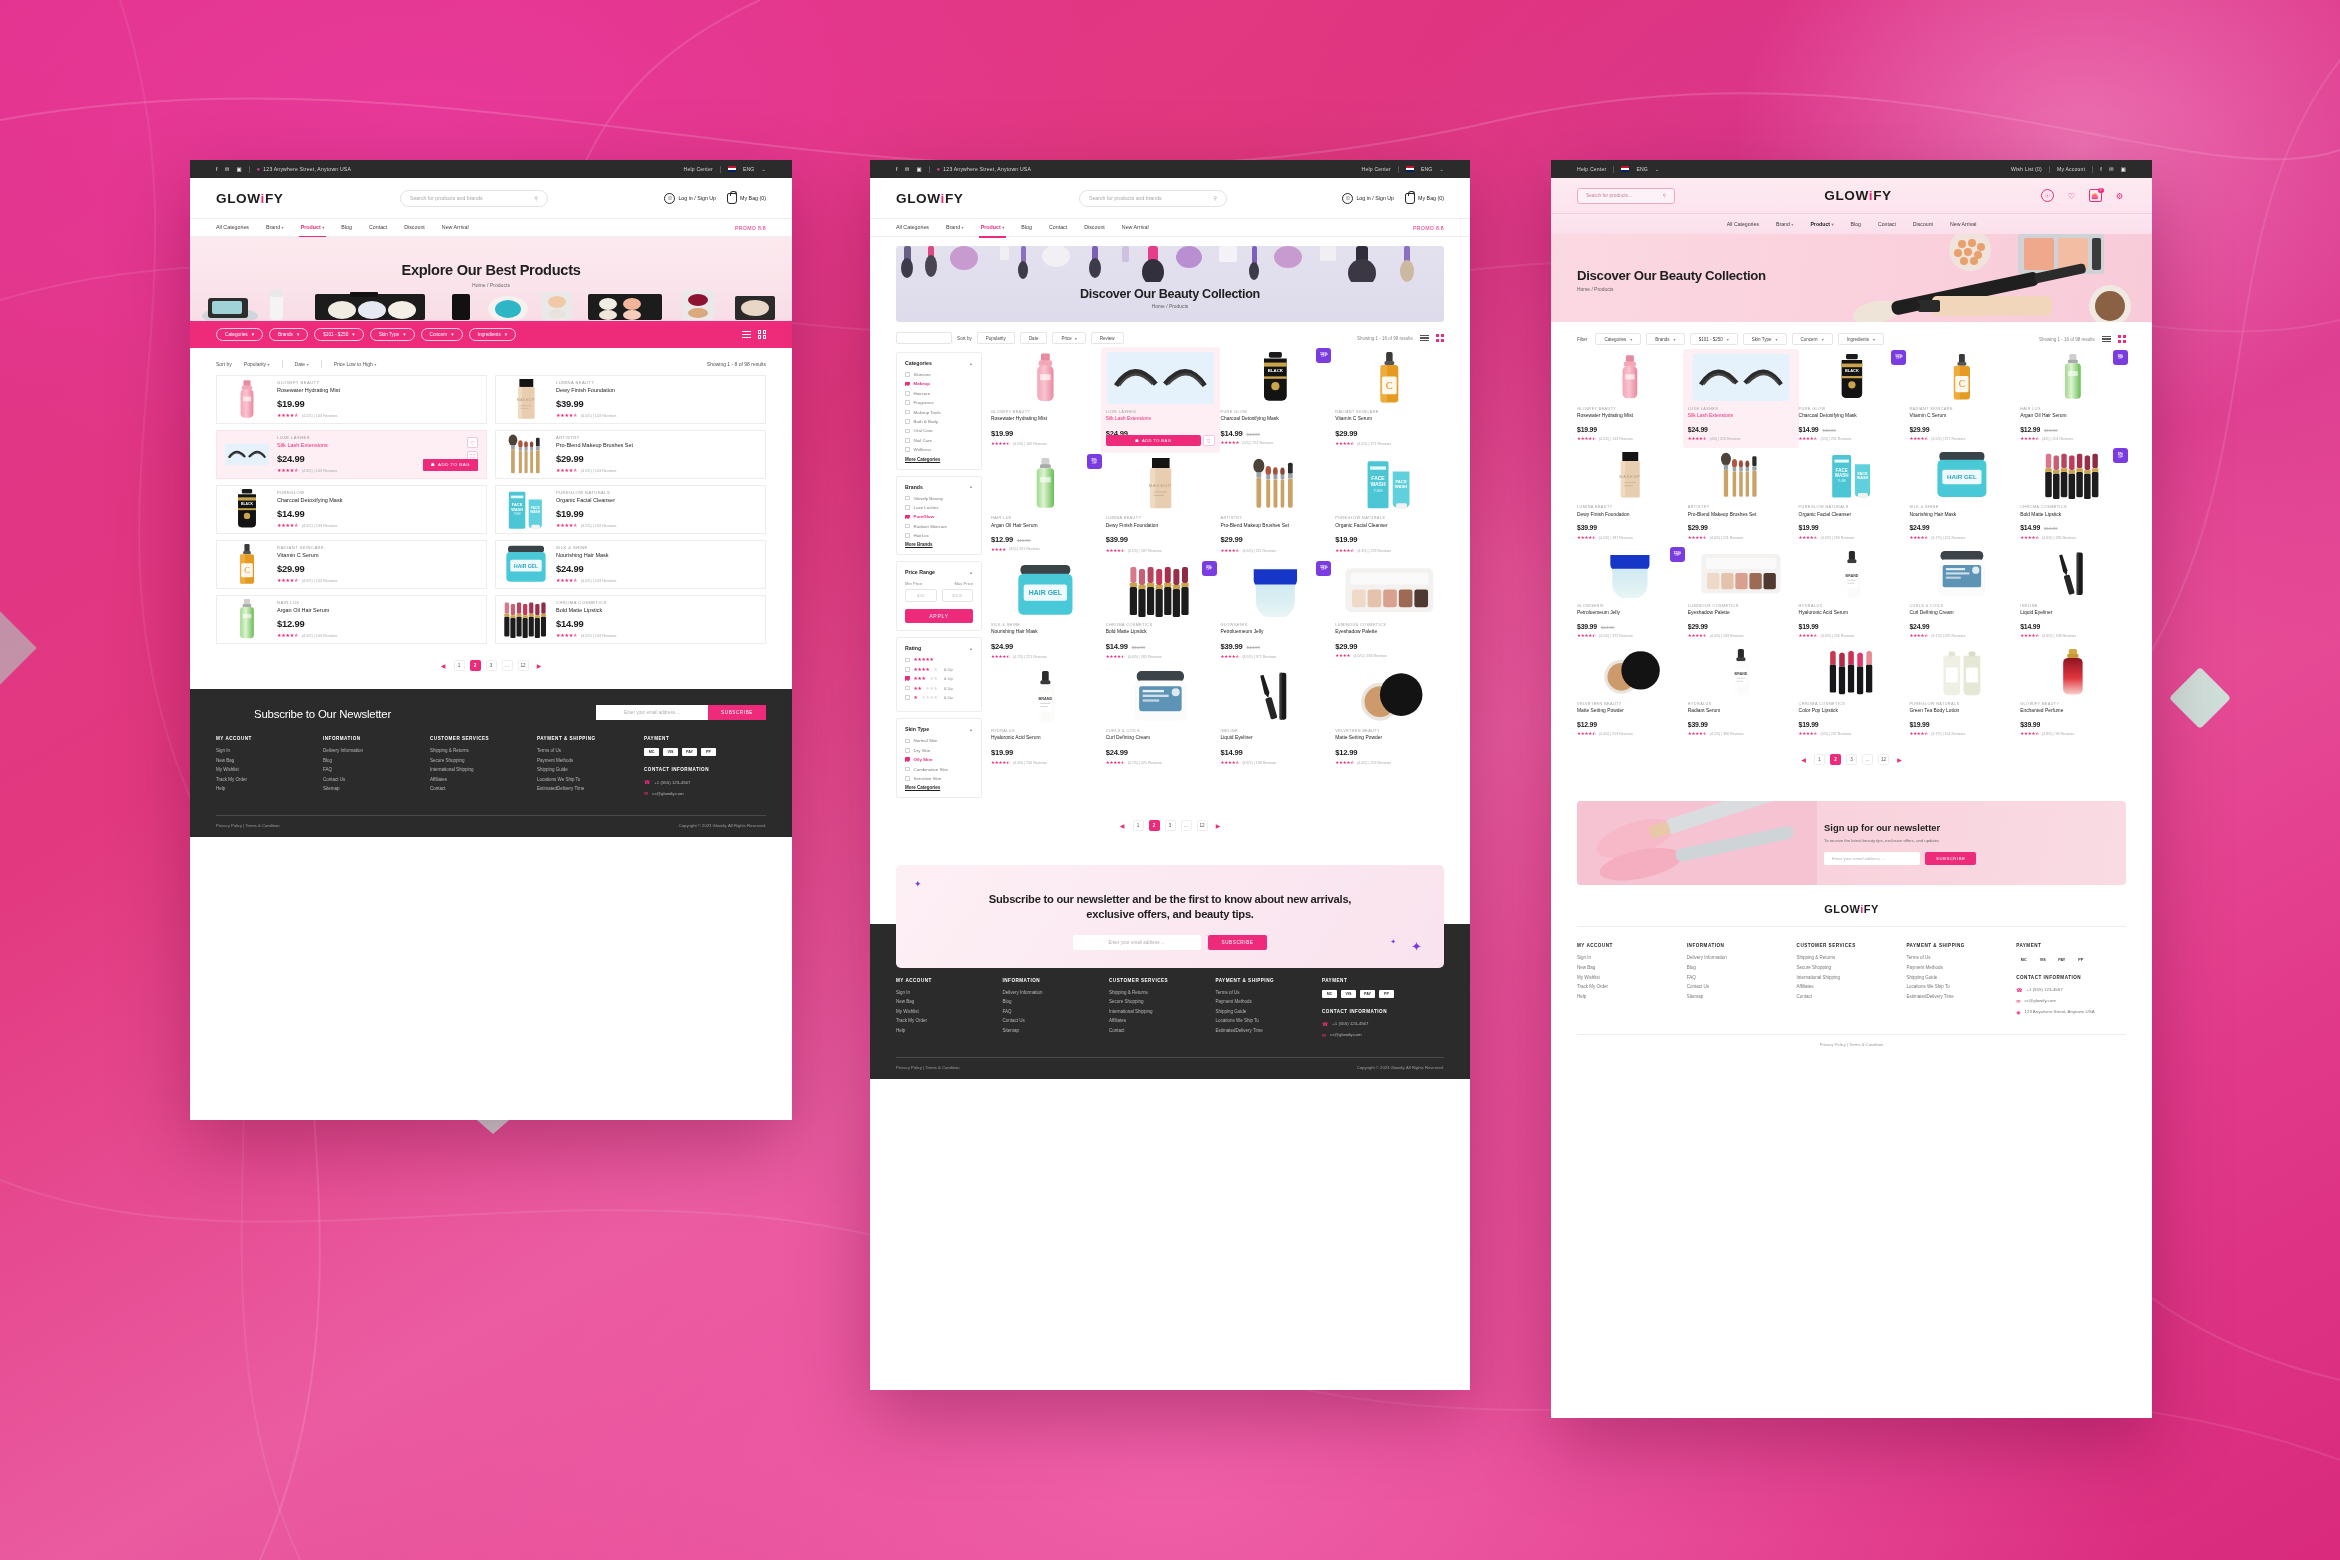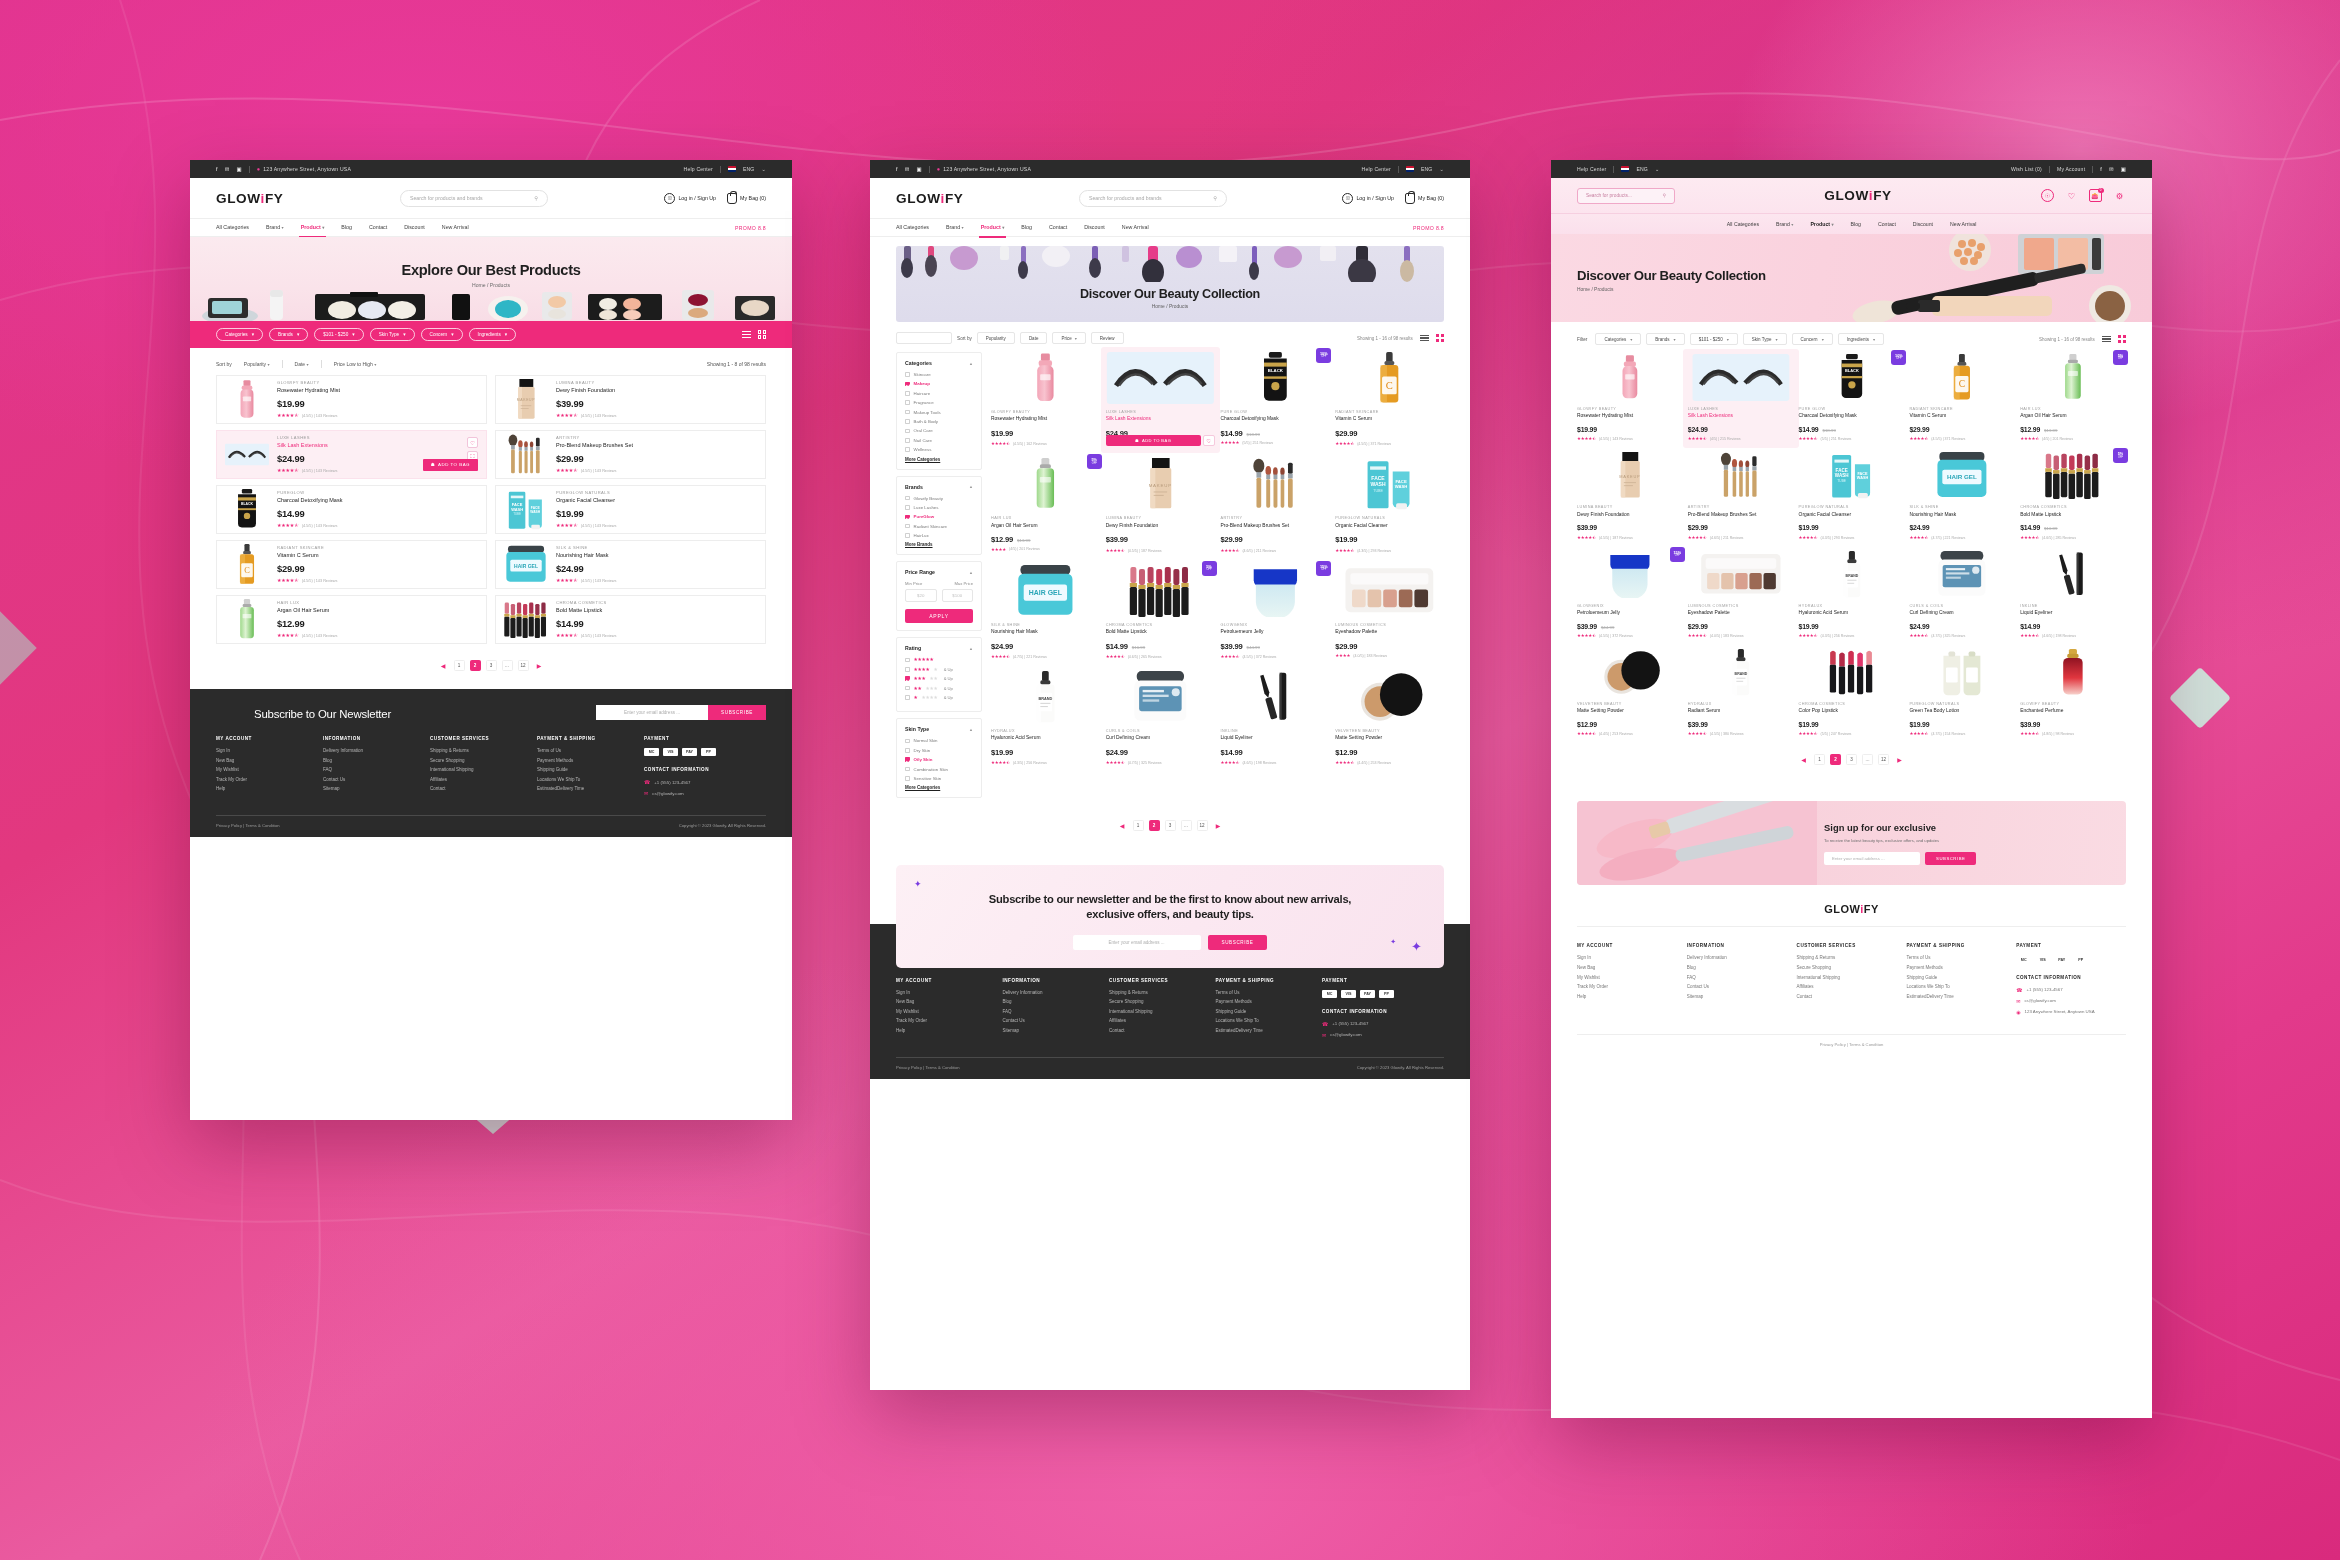--- a/index.html
+++ b/index.html
@@ -2438,21 +2438,21 @@
           <ellipse cx="60" cy="34" rx="40" ry="16" fill="#f7b9c8"></ellipse>
           <rect x="92" y="26" width="120" height="15" rx="7" fill="#d9dde0"></rect>
           <rect x="76" y="27" width="20" height="13" rx="3" fill="#e7c9a8"></rect>
         </g>
         <g transform="rotate(-12 70 64)">
           <ellipse cx="64" cy="62" rx="42" ry="14" fill="#f4aec0"></ellipse>
           <rect x="100" y="55" width="120" height="13" rx="6" fill="#cfd4d8"></rect>
         </g>
       </svg>
       <div class="nl3-right">
-        <div class="nl3-title">Sign up for our exclusive</div>
+        <div class="nl3-title">Sign up for our newsletter</div>
         <div class="nl3-sub">To receive the latest beauty tips, exclusive offers, and updates</div>
         <div class="nl3-form">
           <div class="nl3-input">
               <span>Enter your email address ...</span>
             </div>
           <div class="nl3-btn">SUBSCRIBE</div>
         </div>
       </div>
     </div>
   </div>

